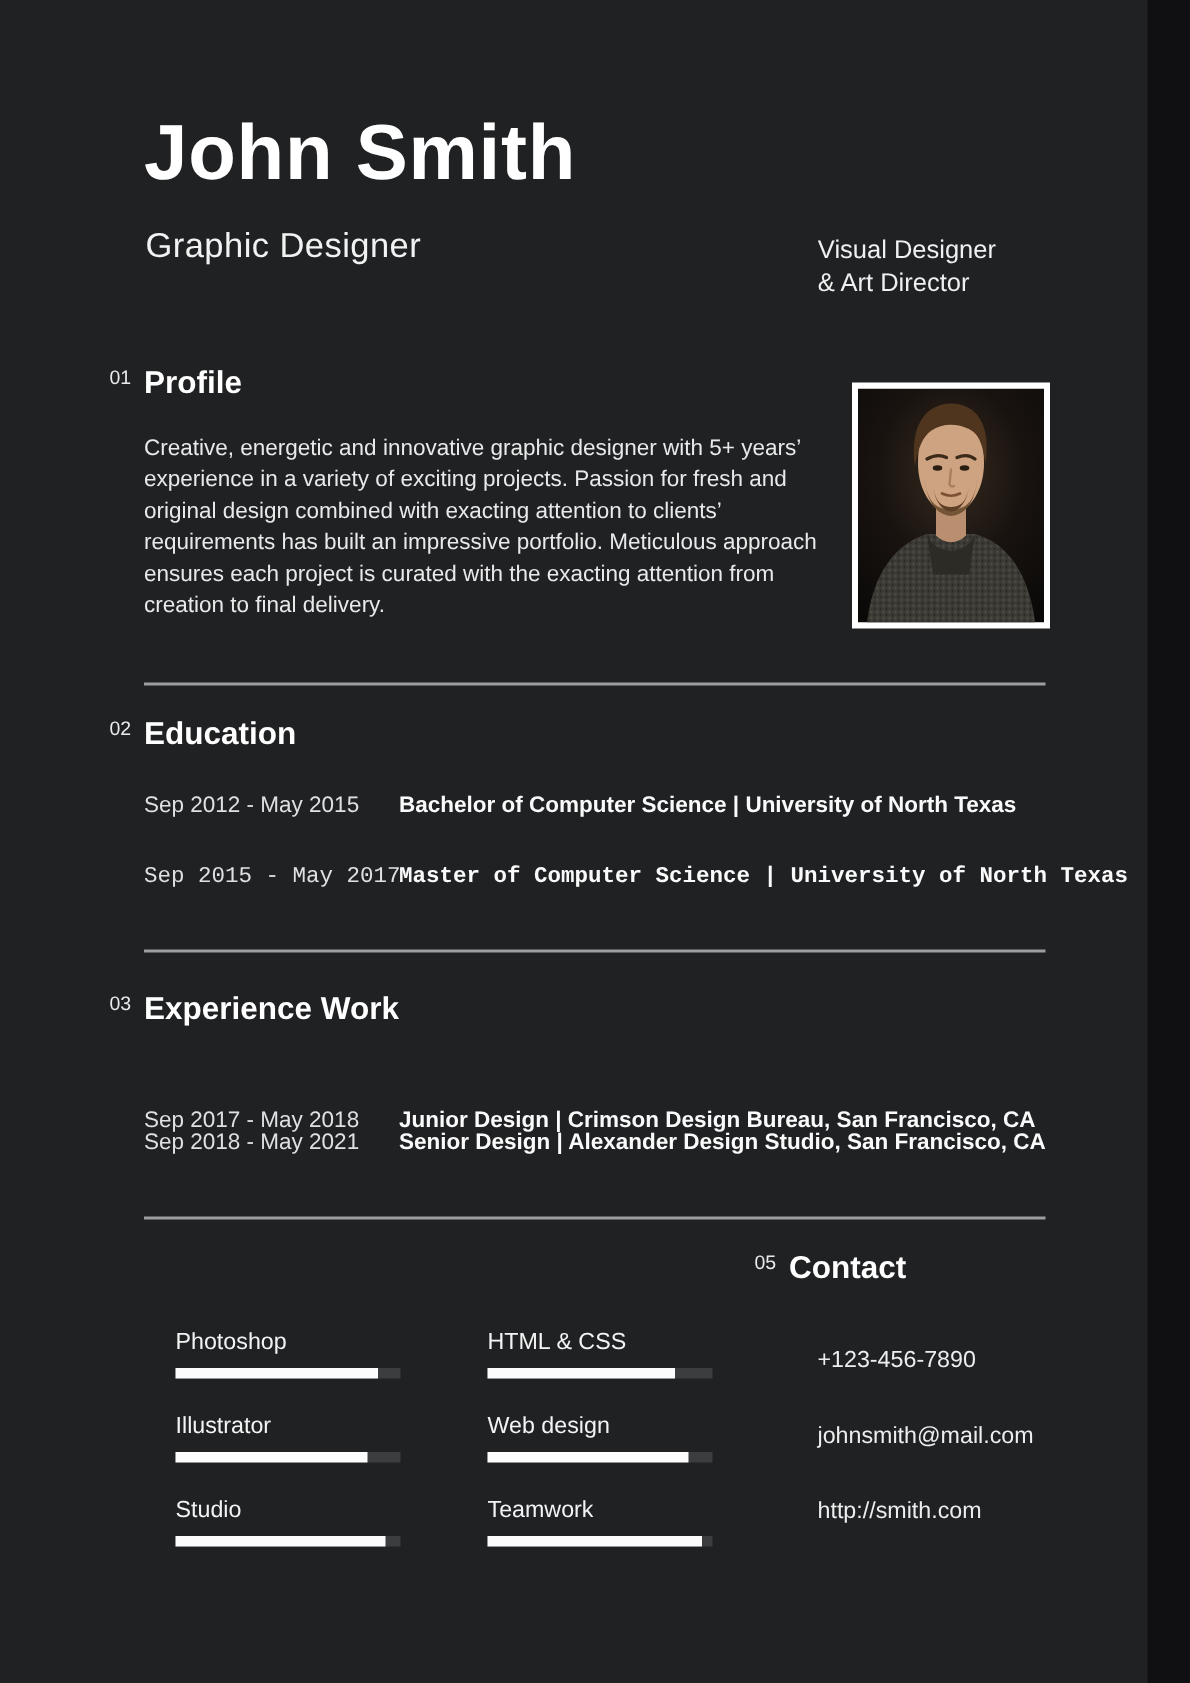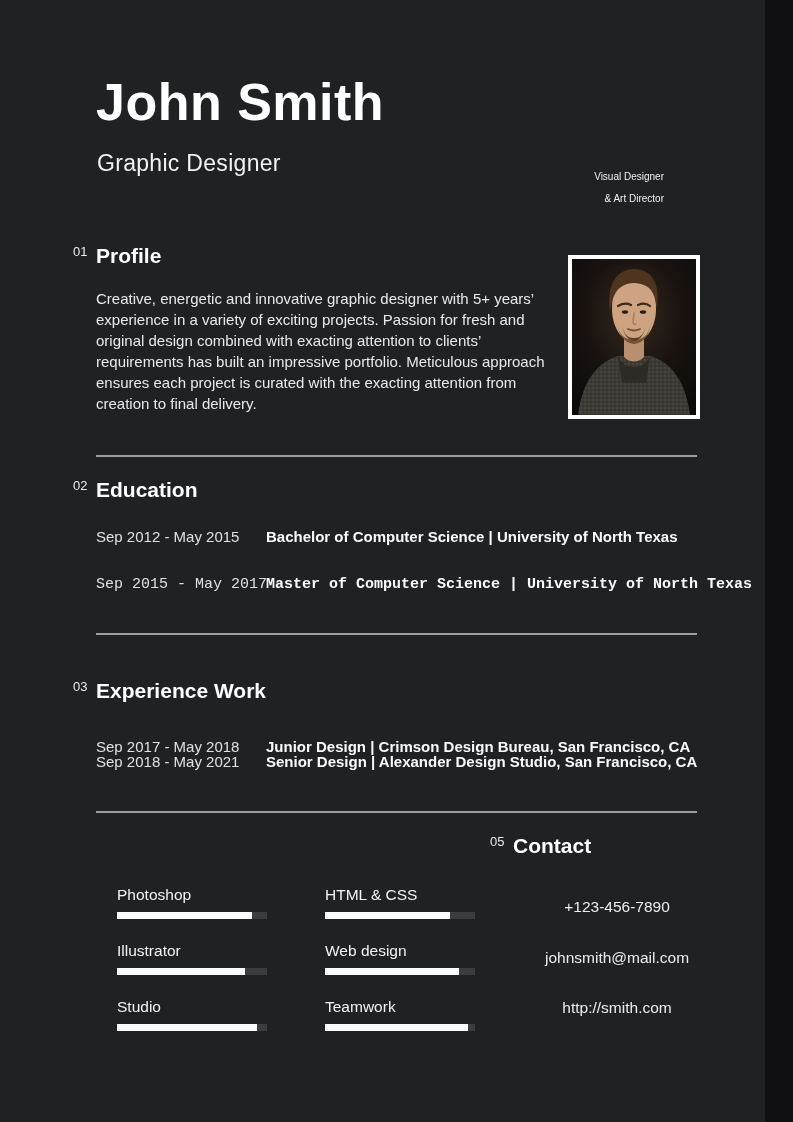--- a/index.html
+++ b/index.html
@@ -15,22 +15,22 @@
   .name{
     position:absolute;left:96px;top:74px;
     font-size:52px;font-weight:700;color:#ffffff;
     letter-spacing:0.5px;line-height:1.1;
   }
   .job-title{
     position:absolute;left:97px;top:150px;
     font-size:23px;font-weight:400;color:#f2f2f2;letter-spacing:0.3px;
   }
   .tagline{
-    position:absolute;right:101px;top:166px;
-    text-align:right;font-size:10px;line-height:21.5px;color:#f0f0f0;
+    position:absolute;right:101px;top:156px;
+    text-align:left;font-size:17px;line-height:21.5px;color:#f0f0f0;
   }
   
   .sec-heading{
     position:absolute;
     font-size:21px;font-weight:700;color:#ffffff;line-height:26px;
   }
   .sec-num{
     position:absolute;left:-23px;top:-4px;
     font-size:13px;font-weight:400;color:#eaeaea;
   }
@@ -59,21 +59,21 @@
   
   .skills-grid{
     position:absolute;left:98px;top:886px;
     display:grid;grid-template-columns:150px 150px;column-gap:58px;
   }
   .skill{margin-bottom:23px;margin-left:19px;}
   .skill-label{font-size:15.5px;color:#f3f3f3;line-height:18px;}
   .skill-track{margin-top:8px;width:150px;height:7px;background:#3b3d3f;}
   .skill-fill{height:100%;background:#fcfcfc;}
   
-  .contact-list{position:absolute;left:545px;top:898px;text-align:center;}
+  .contact-list{position:absolute;left:545px;top:898px;}
   .contact-item{font-size:15.5px;color:#ededed;line-height:18px;margin-bottom:32.5px;white-space:nowrap;}
 </style>
 </head>
 <body>
 
 <div class="page">
 
   <div class="name">John Smith</div>
   <div class="job-title">Graphic Designer</div>
   <div class="tagline">
@@ -136,21 +136,21 @@
     <span class="t-date">Sep 2012 - May 2015</span>
     <span class="t-detail">Bachelor of Computer Science | University of North Texas</span>
   </div>
   <div class="t-row" style="top:576px;font-family:Liberation Mono, monospace;">
     <span class="t-date">Sep 2015 - May 2017</span>
     <span class="t-detail">Master of Computer Science | University of North Texas</span>
   </div>
 
   <div class="divider" style="top:633px;"></div>
 
-  <div class="sec-heading" style="left:96px;top:660px;margin-top:18px;">
+  <div class="sec-heading" style="left:96px;top:660px;">
     <span class="sec-num">03</span>
     <span>Experience Work</span>
   </div>
   <div class="t-row" style="top:706px;margin-top:32px;">
     <span class="t-date">Sep 2017 - May 2018</span>
     <span class="t-detail">Junior Design | Crimson Design Bureau, San Francisco, CA</span>
   </div>
   <div class="t-row" style="top:753px;">
     <span class="t-date">Sep 2018 - May 2021</span>
     <span class="t-detail">Senior Design | Alexander Design Studio, San Francisco, CA</span>
@@ -190,21 +190,21 @@
         </div>
     </div>
     <div class="skill">
       <div class="skill-label">Teamwork</div>
       <div class="skill-track">
           <div class="skill-fill" style="width: 95%;"></div>
         </div>
     </div>
   </div>
 
-  <div class="sec-heading" style="left:513px;top:833px;">
+  <div class="sec-heading" style="left:526px;top:833px;">
     <span class="sec-num">05</span>
     <span>Contact</span>
   </div>
   <div class="contact-list">
     <div class="contact-item">+123-456-7890</div>
     <div class="contact-item">johnsmith@mail.com</div>
     <div class="contact-item">http://smith.com</div>
   </div>
 
 </div>

